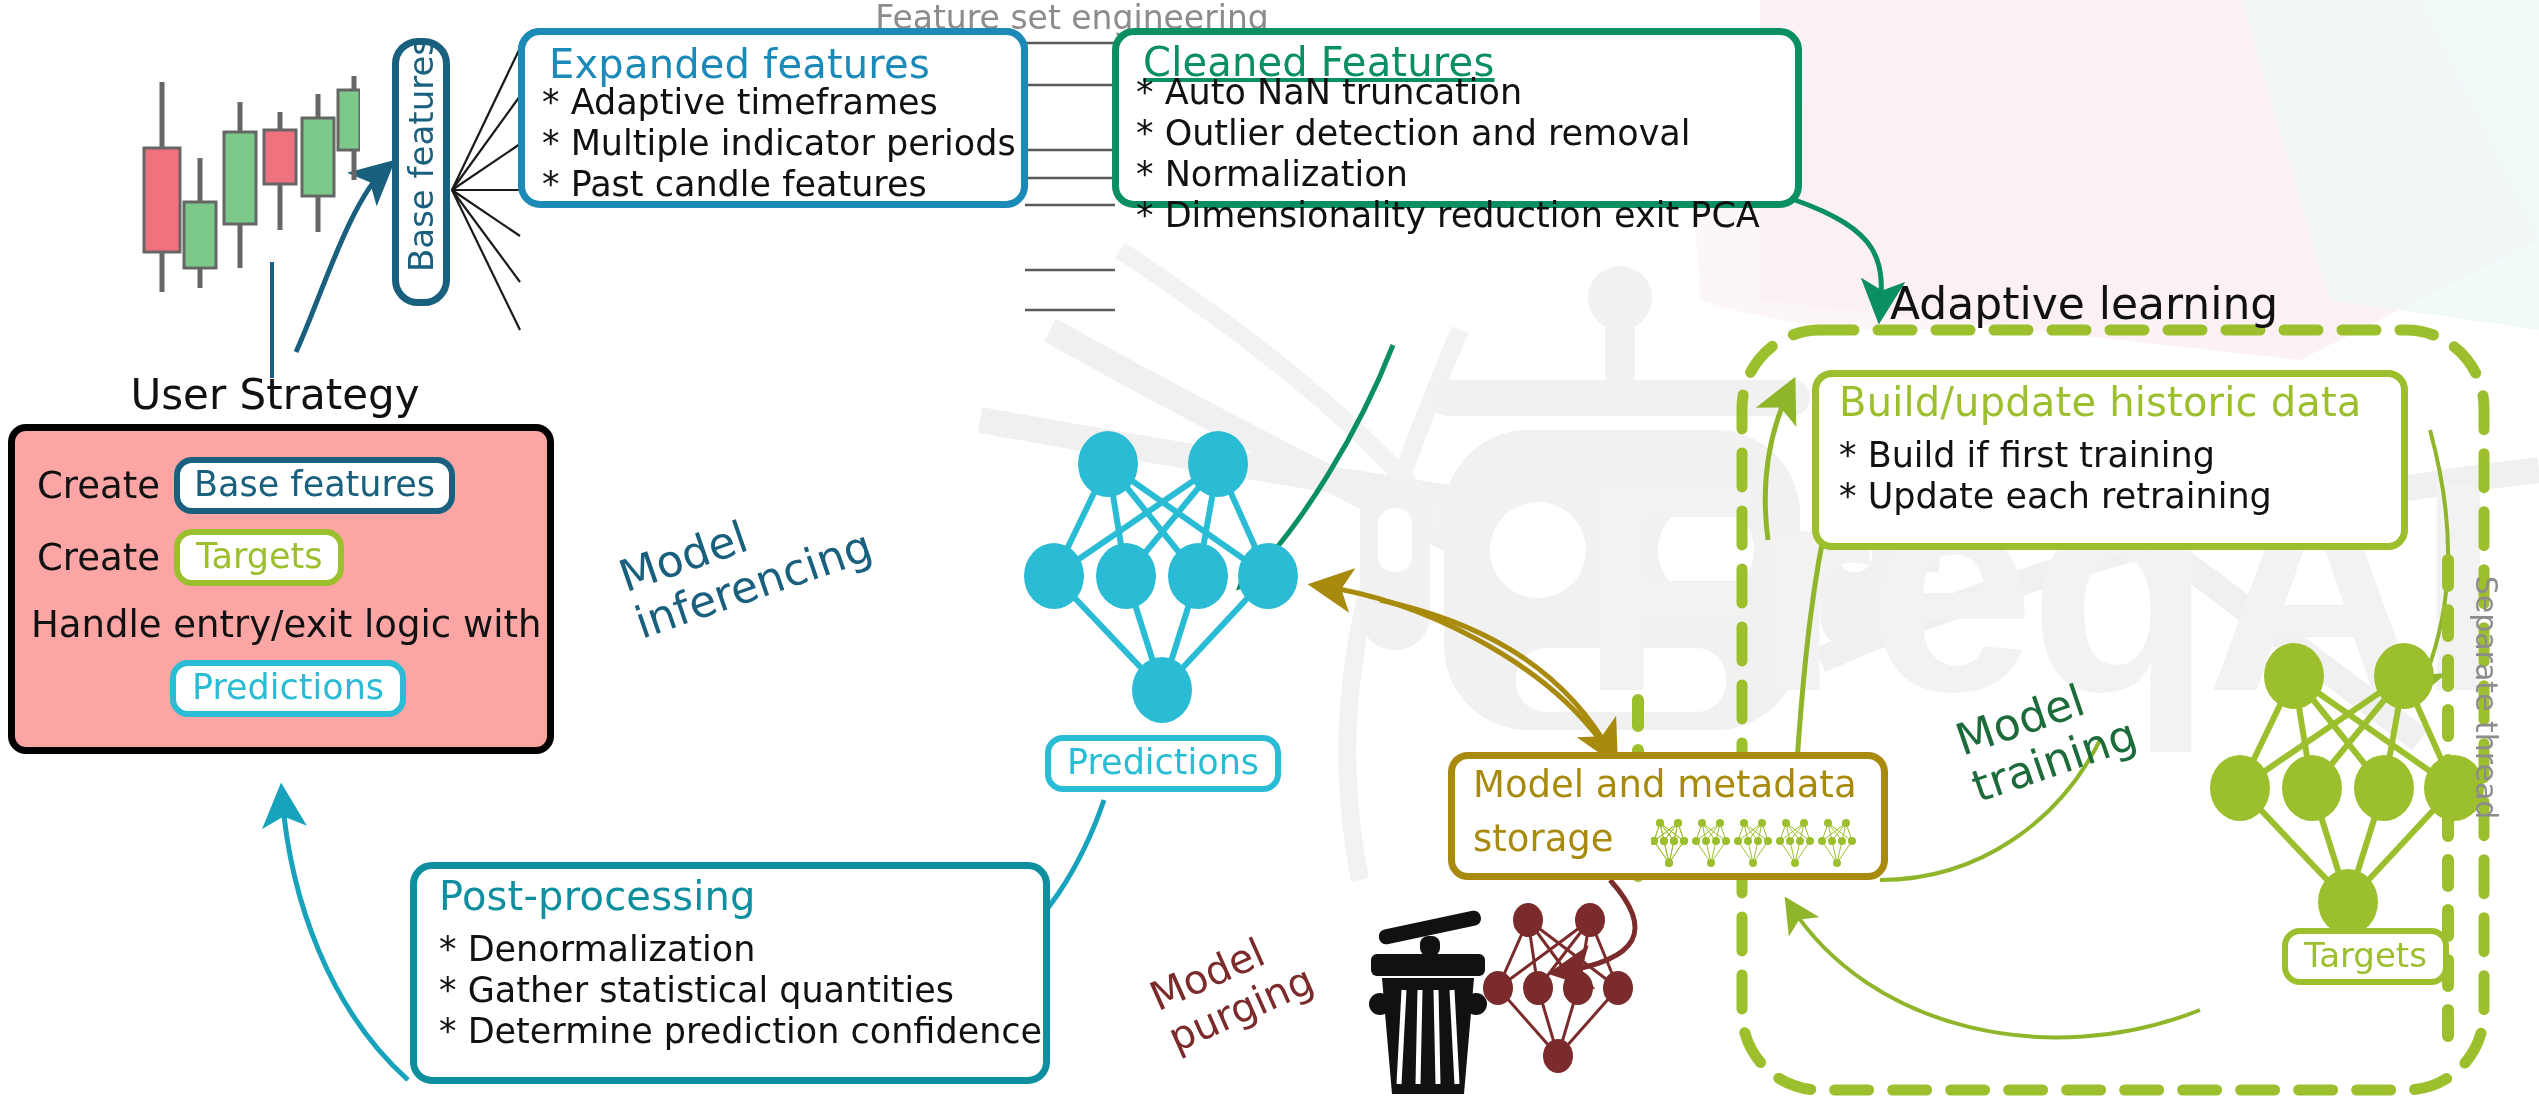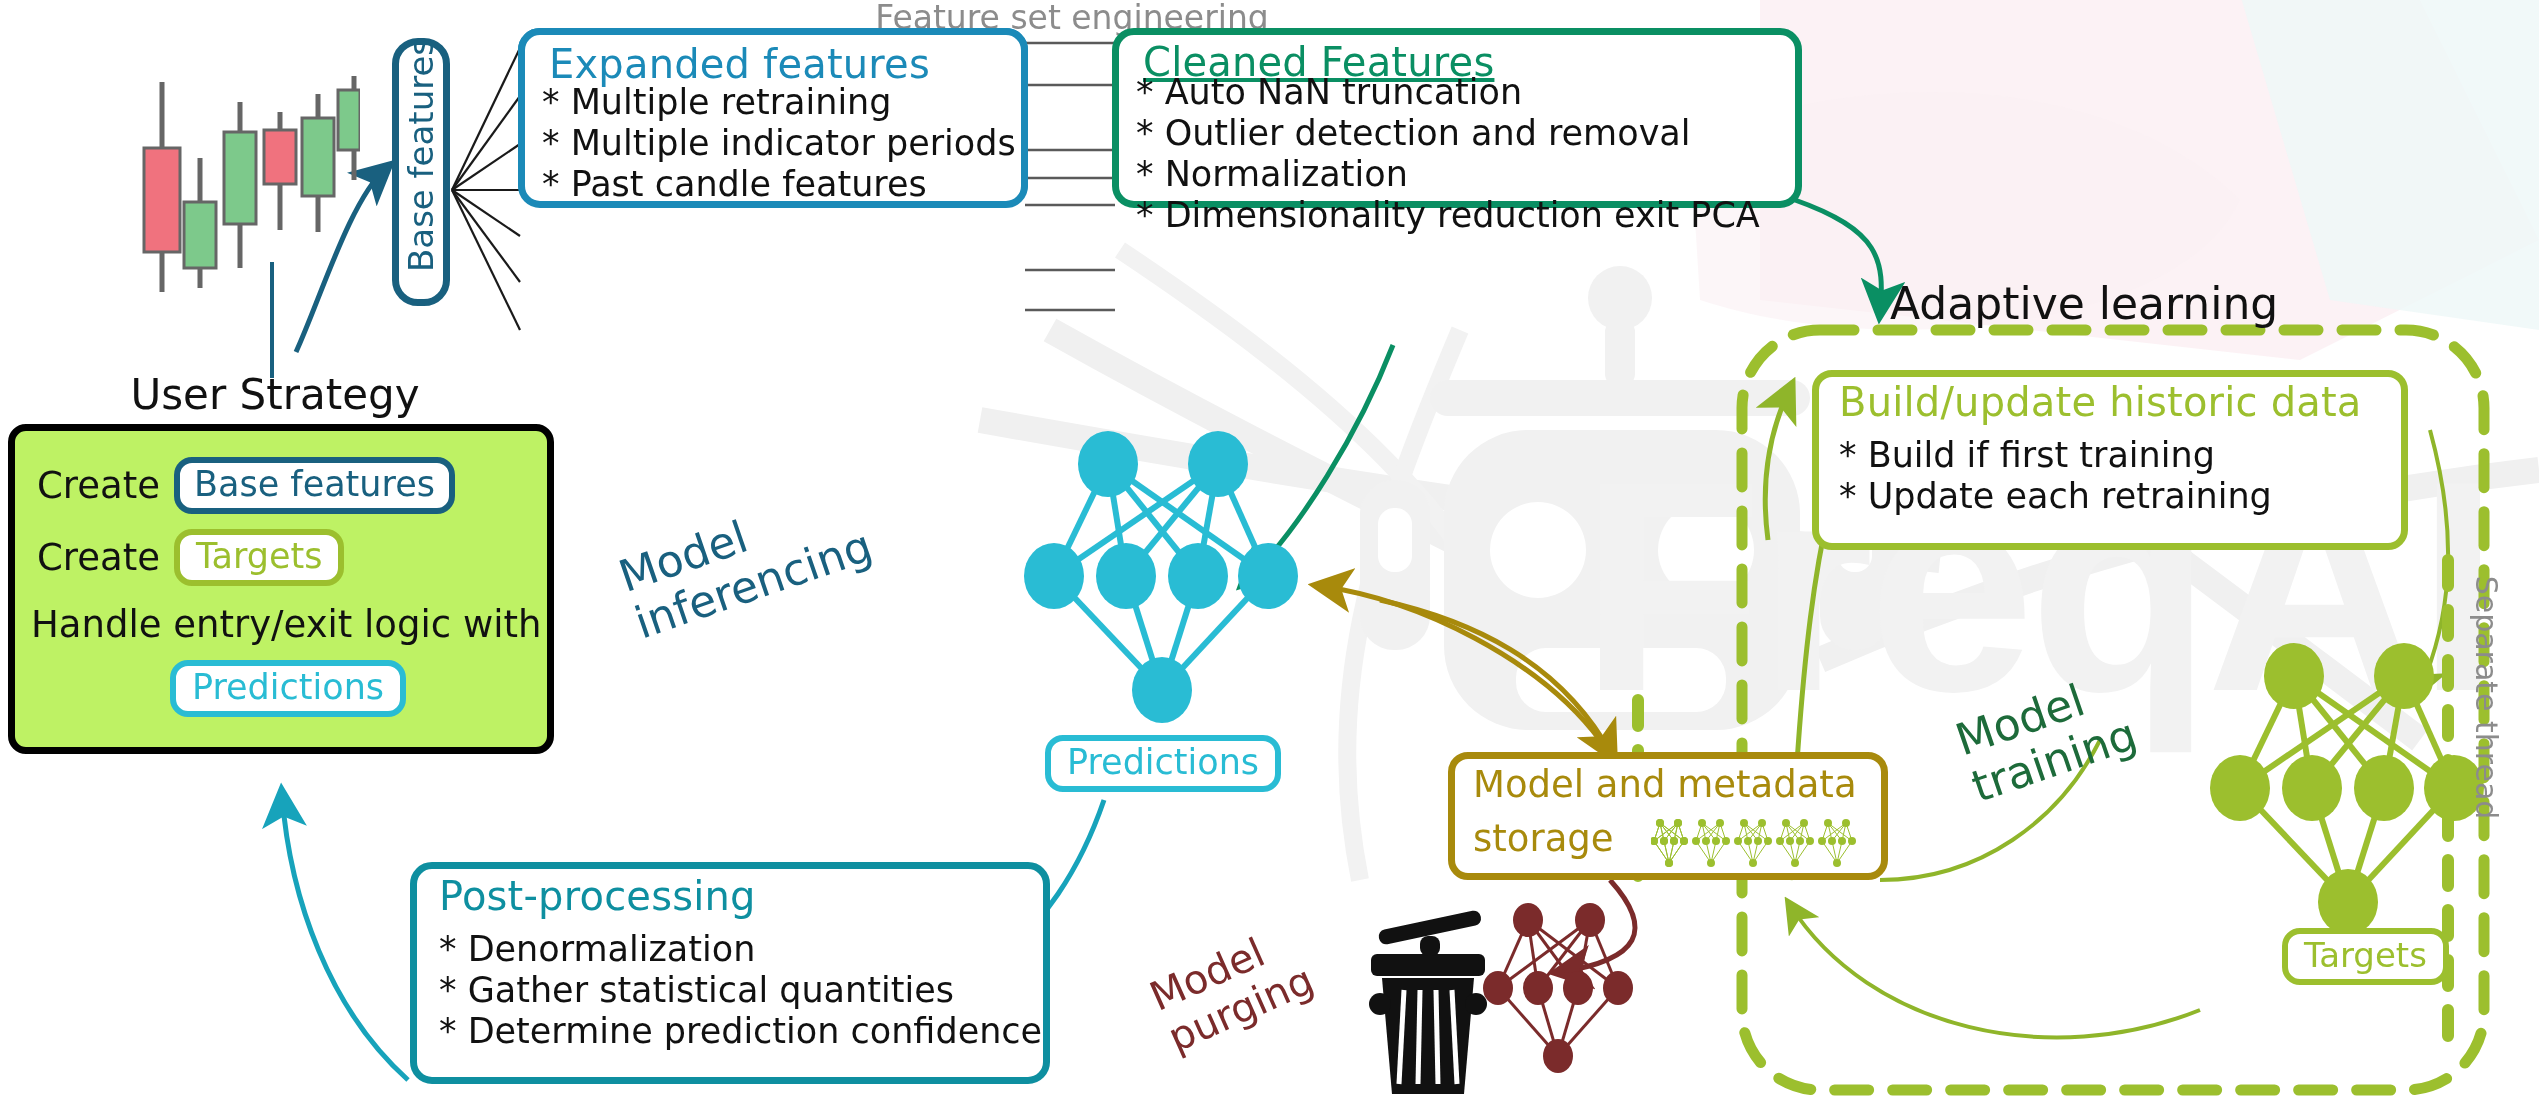--- a/index.html
+++ b/index.html
@@ -187,41 +187,41 @@
   </div>
   <div class="node bigbox" style="left:518px;top:28px;width:510px;height:180px;border:7px solid #1b8ab8;opacity:0;"></div>
   <div class="node" style="left:518px;top:28px;width:510px;height:180px;border:7px solid #1b8ab8;border-radius:22px;background:#fff;
               height:180px;box-sizing:border-box;overflow:visible;">
     <div class="boxtitle" style="position:absolute;left:24px;top:8px;color:#1b8ab8;">Expanded features</div>
   </div>
 
   <div class="node" style="left:518px;top:28px;width:510px;height:180px;border:7px solid #1b8ab8;border-radius:22px;background:transparent;opacity:0;"></div>
   <div class="node" style="left:542px;top:82px;width:480px;">
     <ul class="bullets">
-      <li>* Multiple retraining</li>
+      <li>* Adaptive timeframes</li>
       <li>* Multiple indicator periods</li>
       <li>* Past candle features</li>
     </ul>
   </div>
 
   <div class="node" style="left:1112px;top:28px;width:690px;height:180px;border:7px solid #0a8f63;border-radius:22px;background:#fff;">
     <div class="boxtitle" style="position:absolute;left:24px;top:6px;color:#0a8f63;text-decoration:underline;">Cleaned Features</div>
   </div>
   <div class="node" style="left:1136px;top:72px;width:660px;">
     <ul class="bullets">
       <li>* Auto NaN truncation</li>
       <li>* Outlier detection and removal</li>
       <li>* Normalization</li>
       <li>* Dimensionality reduction exit PCA</li>
     </ul>
   </div>
 
   <div class="node" style="left:100px;top:370px;width:350px;font-size:42px;color:#111;text-align:center;">User Strategy</div>
 
-  <div class="node" style="left:8px;top:424px;width:546px;height:330px;border:7px solid #000;border-radius:18px;background:#bef264;">
+  <div class="node" style="left:8px;top:424px;width:546px;height:330px;border:7px solid #000;border-radius:18px;background:#fca5a5;">
 
     <div style="position:absolute;left:22px;top:26px;display:flex;align-items:center;gap:14px;">
       <span style="font-size:37px;color:#111;">Create</span>
       <span class="pill" style="border:6px solid #19607f;color:#19607f;font-size:35px;padding:1px 14px 4px 14px;border-radius:18px;">Base features</span>
     </div>
 
     <div style="position:absolute;left:22px;top:98px;display:flex;align-items:center;gap:14px;">
       <span style="font-size:37px;color:#111;">Create</span>
       <span class="pill" style="border:6px solid #9cbf2e;color:#9cbf2e;font-size:35px;padding:1px 16px 4px 16px;border-radius:18px;">Targets</span>
     </div>

